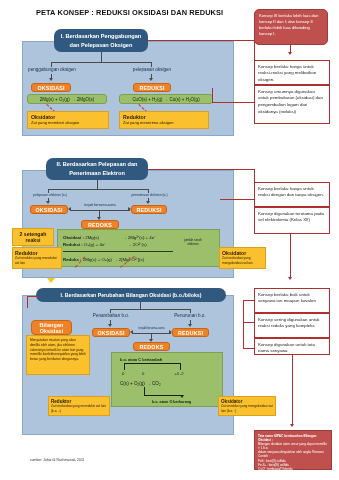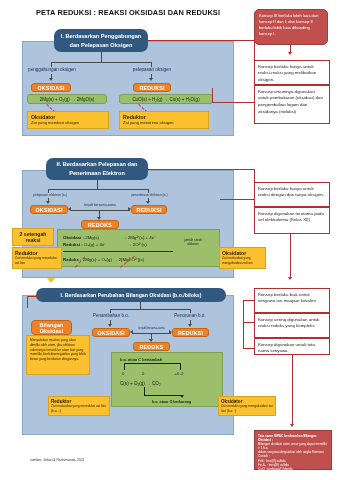--- a/index.html
+++ b/index.html
@@ -52,21 +52,21 @@
   .arrowrt{width:0;height:0;border-top:2.5px solid transparent;
       border-bottom:2.5px solid transparent;border-left:3px solid #4a4a4a;}
   .arrowlf{width:0;height:0;border-top:2.5px solid transparent;
       border-bottom:2.5px solid transparent;border-right:3px solid #4a4a4a;}
   .dashred{border-top:1px dashed #d2322d;height:0;transform-origin:0 0;}
   #source{left:30px;top:458px;font-size:3.4px;color:#333;}
 </style>
 </head>
 <body>
 
-<div class="abs" id="page-title">PETA REDUKSI : REAKSI OKSIDASI DAN REDUKSI</div>
+<div class="abs" id="page-title">PETA KONSEP : REDUKSI OKSIDASI DAN REDUKSI</div>
 
 <div class="abs redfill" style="left:254px;top:9px;width:74px;height:36px;">
   <span>Konsep III berlaku lebih luas dari konsep II dan I; dan konsep II berlaku lebih luas dibanding konsep I.</span>
 </div>
 <div class="abs vred" style="left:290px;top:45px;height:8px;"></div>
 <div class="abs arrowdn red" style="left:288px;top:52px;"></div>
 
 <div class="abs panel" style="left:22px;top:41px;width:212px;height:95px;"></div>
 
 <div class="abs bluehdr" style="left:54px;top:29px;width:94px;height:23px;">

